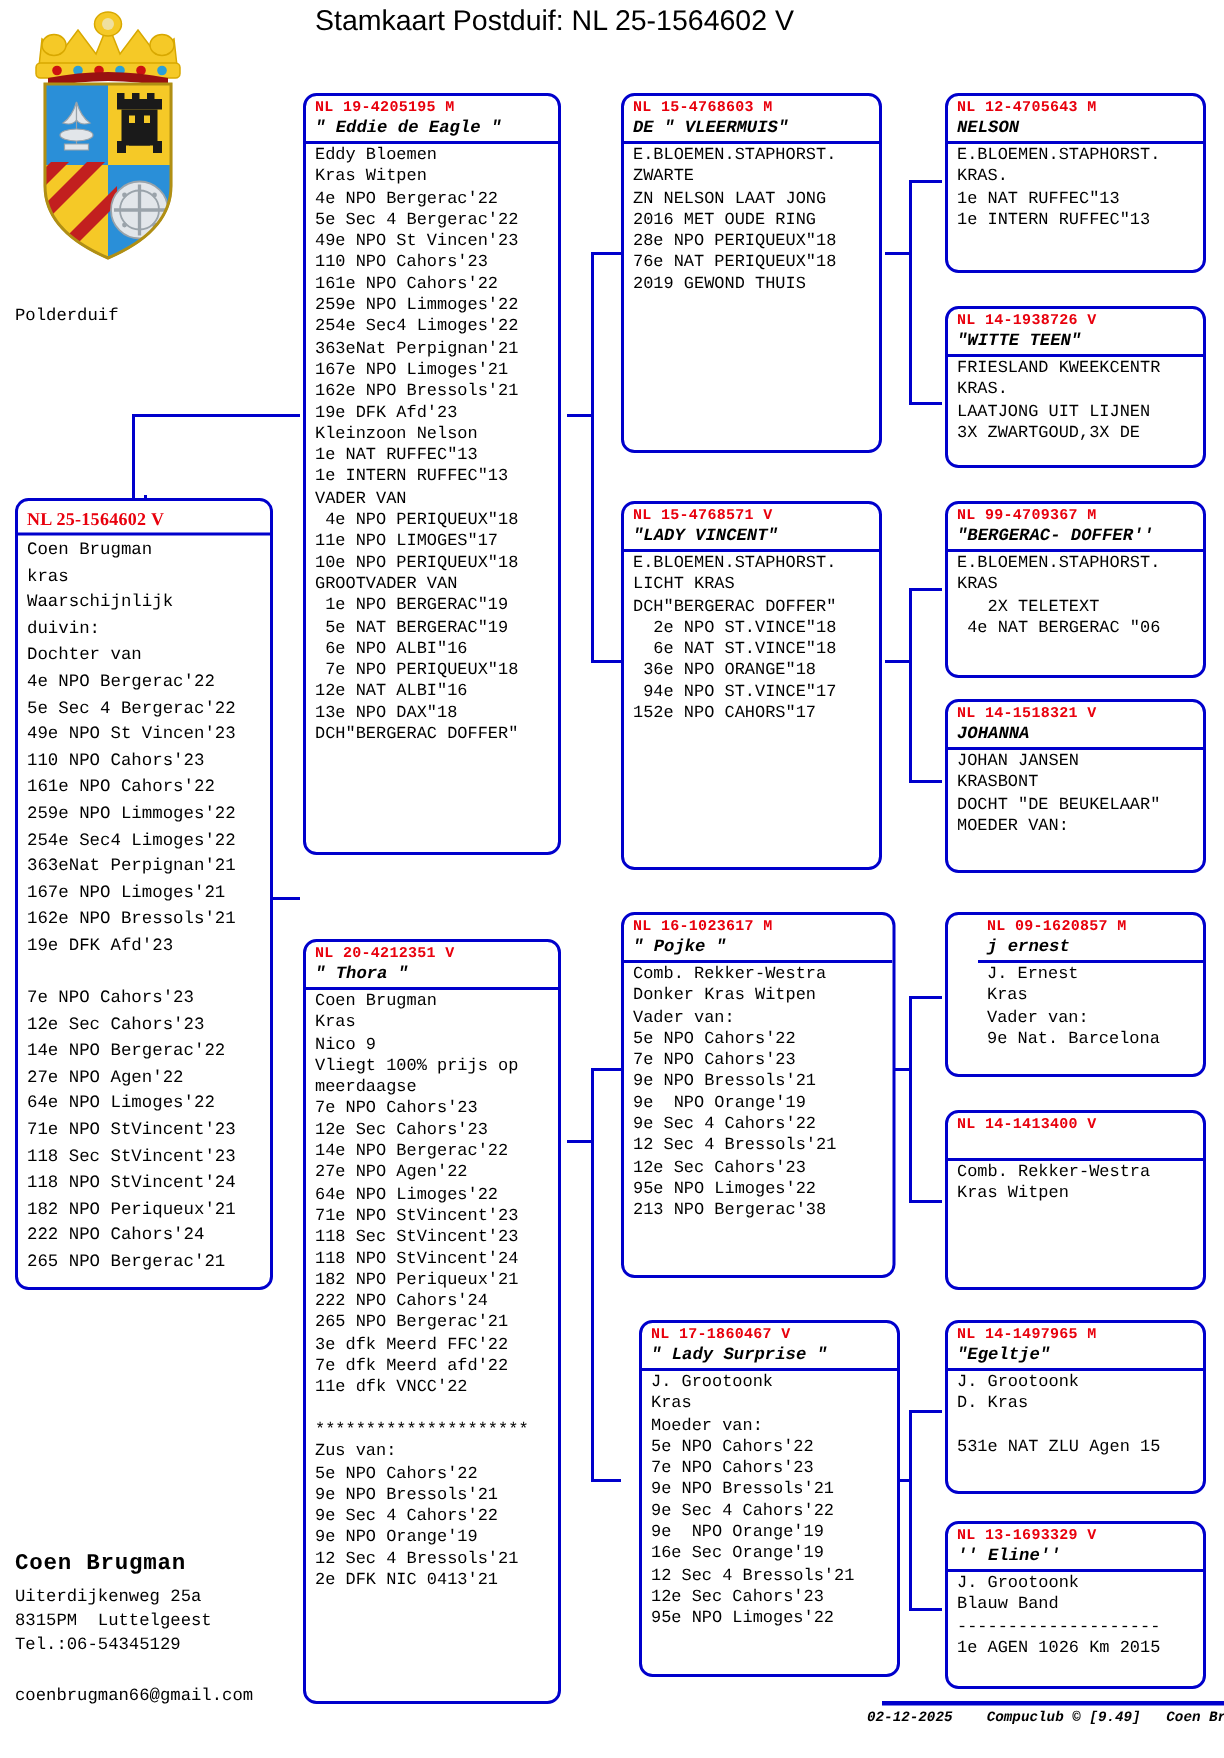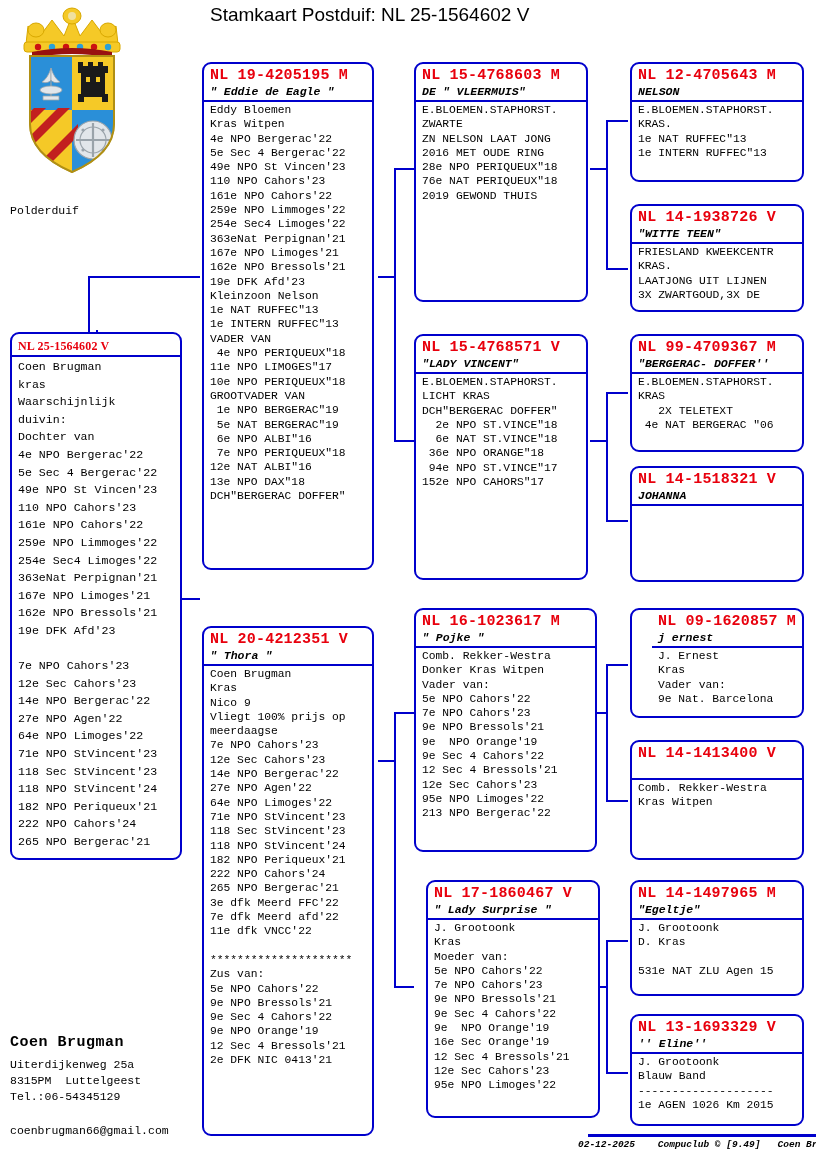--- a/index.html
+++ b/index.html
@@ -27,21 +27,21 @@
   
   .pbox{
     box-sizing:border-box;
     border:2px solid #0000cc;
     border-radius:9px;
     background:#ffffff;
     overflow:hidden;
     z-index:5;
   }
   .pbox .ring{
-    color:#e8000d;font-weight:bold;font-size:15px;
+    color:#e8000d;font-weight:bold;font-size:10px;
     padding:3px 0 1px 6px;letter-spacing:0.2px;white-space:nowrap;
   }
   .pbox .nick{
     color:#000;font-style:italic;font-weight:bold;font-size:11.5px;
     padding:0 0 2px 6px;white-space:nowrap;min-height:13px;
   }
   .pbox .hdr-sep{border-bottom:2px solid #0000cc;}
   .pbox .body{
     padding:1px 0 0 6px;font-size:11.3px;color:#000;line-height:14.3px;
     white-space:pre;
@@ -224,21 +224,21 @@
 
 <div class="abs pbox" id="box-sd" style="left:414px;top:334px;width:174px;height:246px;">
   <div class="ring">NL  15-4768571 V</div>
   <div class="nick hdr-sep">"LADY VINCENT"</div>
   <div class="body"><div>E.BLOEMEN.STAPHORST.</div><div>LICHT KRAS</div><div>DCH"BERGERAC DOFFER"</div><div>  2e NPO ST.VINCE"18</div><div>  6e NAT ST.VINCE"18</div><div> 36e NPO ORANGE"18</div><div> 94e NPO ST.VINCE"17</div><div>152e NPO CAHORS"17</div></div>
 </div>
 
 <div class="abs pbox" id="box-ds" style="left:414px;top:608px;width:183px;height:244px;">
   <div class="ring">NL  16-1023617 M</div>
   <div class="nick hdr-sep">" Pojke "</div>
-  <div class="body"><div>Comb. Rekker-Westra</div><div>Donker Kras Witpen</div><div>Vader van:</div><div>5e NPO Cahors'22</div><div>7e NPO Cahors'23</div><div>9e NPO Bressols'21</div><div>9e  NPO Orange'19</div><div>9e Sec 4 Cahors'22</div><div>12 Sec 4 Bressols'21</div><div>12e Sec Cahors'23</div><div>95e NPO Limoges'22</div><div>213 NPO Bergerac'22</div></div>
+  <div class="body"><div>Comb. Rekker-Westra</div><div>Donker Kras Witpen</div><div>Vader van:</div><div>5e NPO Cahors'22</div><div>7e NPO Cahors'23</div><div>9e NPO Bressols'21</div><div>9e  NPO Orange'19</div><div>9e Sec 4 Cahors'22</div><div>12 Sec 4 Bressols'21</div><div>12e Sec Cahors'23</div><div>95e NPO Limoges'22</div><div>213 NPO Bergerac'38</div></div>
 </div>
 
 <div class="abs pbox" id="box-dd" style="left:414px;top:880px;width:174px;height:238px;margin-left:12px;">
   <div class="ring">NL  17-1860467 V</div>
   <div class="nick hdr-sep">" Lady Surprise "</div>
   <div class="body"><div>J. Grootoonk</div><div>Kras</div><div>Moeder van:</div><div>5e NPO Cahors'22</div><div>7e NPO Cahors'23</div><div>9e NPO Bressols'21</div><div>9e Sec 4 Cahors'22</div><div>9e  NPO Orange'19</div><div>16e Sec Orange'19</div><div>12 Sec 4 Bressols'21</div><div>12e Sec Cahors'23</div><div>95e NPO Limoges'22</div></div>
 </div>
 
 <div class="abs pbox" id="box-sss" style="left:630px;top:62px;width:174px;height:120px;">
   <div class="ring">NL  12-4705643 M</div>
@@ -254,20 +254,21 @@
 
 <div class="abs pbox" id="box-sds" style="left:630px;top:334px;width:174px;height:118px;">
   <div class="ring">NL  99-4709367 M</div>
   <div class="nick hdr-sep">"BERGERAC- DOFFER''</div>
   <div class="body"><div>E.BLOEMEN.STAPHORST.</div><div>KRAS</div><div>   2X TELETEXT</div><div> 4e NAT BERGERAC "06</div></div>
 </div>
 
 <div class="abs pbox" id="box-sdd" style="left:630px;top:466px;width:174px;height:116px;">
   <div class="ring">NL  14-1518321 V</div>
   <div class="nick hdr-sep">JOHANNA</div>
+  <div class="body"><div>JOHAN JANSEN</div><div>KRASBONT</div><div>DOCHT "DE BEUKELAAR"</div><div>MOEDER VAN:</div></div>
 </div>
 
 <div class="abs pbox" id="box-dss" style="left:630px;top:608px;width:174px;height:110px;padding-left:20px;">
   <div class="ring">NL  09-1620857 M</div>
   <div class="nick hdr-sep">j ernest</div>
   <div class="body"><div>J. Ernest</div><div>Kras</div><div>Vader van:</div><div>9e Nat. Barcelona</div></div>
 </div>
 
 <div class="abs pbox" id="box-dsd" style="left:630px;top:740px;width:174px;height:120px;">
   <div class="ring">NL  14-1413400 V</div>

